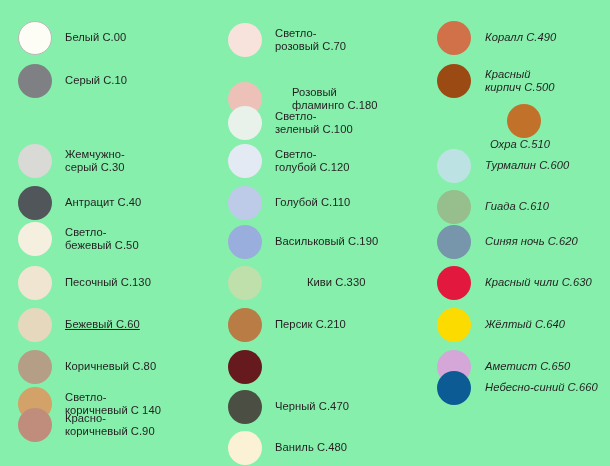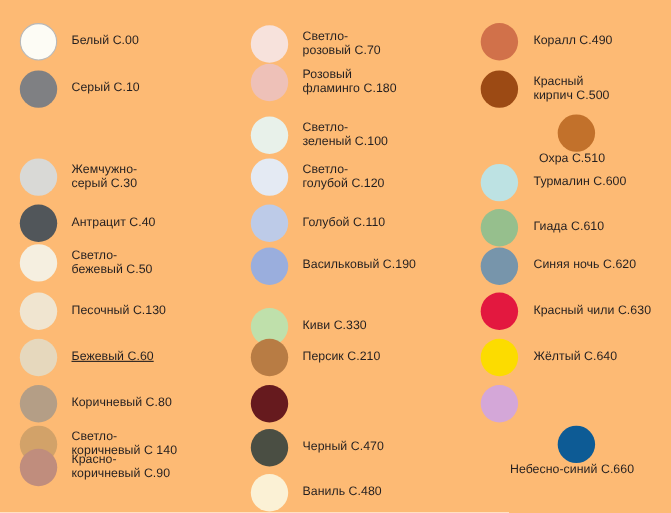--- a/index.html
+++ b/index.html
@@ -11,30 +11,30 @@
     width: 610px;
     height: 466px;
     overflow: hidden;
     font-family: "Liberation Sans", "DejaVu Sans", sans-serif;
     color: #231f20;
   }
   #palette {
     position: relative;
     width: 610px;
     height: 466px;
-    background: #fdba74;
+    background: #86efac;
   }
   .column {
     position: absolute;
     top: 0;
     height: 466px;
   }
   .col-0 { left: 0px;   width: 208px; }
   .col-1 { left: 208px; width: 208px; }
-  .col-2 { left: 416px; width: 194px; }
+  .col-2 { left: 416px; width: 194px; font-style: italic; }
 
   .swatch-row {
     position: absolute;
     display: flex;
     align-items: center;
     left: 0;
     width: 100%;
     height: 40px;
   }
   .dot {
@@ -112,21 +112,21 @@
         <div class="label">Красно-
 коричневый С.90</div>
       </div>
     </div>
   <div class="column col-1">
       <div class="swatch-row" style="top: 20px;">
         <div class="dot" style="background: rgb(247, 226, 220);"></div>
         <div class="label">Светло-
 розовый С.70</div>
       </div>
-      <div class="swatch-row" style="top: 55px;">
+      <div class="swatch-row" style="top: 79px; gap: 17px;">
         <div class="dot" style="background: rgb(238, 193, 184);"></div>
         <div class="label">Розовый
 фламинго С.180</div>
       </div>
       <div class="swatch-row" style="top: 103px;">
         <div class="dot" style="background: rgb(232, 241, 234);"></div>
         <div class="label">Светло-
 зеленый С.100</div>
       </div>
       <div class="swatch-row" style="top: 141px;">
@@ -135,21 +135,21 @@
 голубой С.120</div>
       </div>
       <div class="swatch-row" style="top: 183px;">
         <div class="dot" style="background: rgb(189, 203, 232);"></div>
         <div class="label">Голубой С.110</div>
       </div>
       <div class="swatch-row" style="top: 222px;">
         <div class="dot" style="background: rgb(154, 174, 221);"></div>
         <div class="label">Васильковый С.190</div>
       </div>
-      <div class="swatch-row" style="top: 277px;">
+      <div class="swatch-row" style="top: 263px; gap: 32px;">
         <div class="dot" style="background: rgb(191, 224, 171);"></div>
         <div class="label">Киви С.330</div>
       </div>
       <div class="swatch-row" style="top: 305px;">
         <div class="dot" style="background: rgb(184, 124, 68);"></div>
         <div class="label">Персик С.210</div>
       </div>
       <div class="swatch-row" style="top: 347px;">
         <div class="dot" style="background: rgb(102, 26, 30);"></div>
       </div>
@@ -191,19 +191,20 @@
       <div class="swatch-row" style="top: 263px;">
         <div class="dot" style="background: rgb(227, 24, 63);"></div>
         <div class="label">Красный чили С.630</div>
       </div>
       <div class="swatch-row" style="top: 305px;">
         <div class="dot" style="background: rgb(252, 220, 0);"></div>
         <div class="label">Жёлтый С.640</div>
       </div>
       <div class="swatch-row" style="top: 347px;">
         <div class="dot" style="background: rgb(212, 167, 216);"></div>
-      </div>
-      <div class="swatch-row" style="top: 387px; flex-direction: column;">
+        <div class="label">Аметист С.650</div>
+      </div>
+      <div class="swatch-row" style="top: 368px;">
         <div class="dot" style="background: rgb(13, 91, 149);"></div>
         <div class="label">Небесно-синий С.660</div>
       </div>
     </div>
 </div>
 
 </body></html>

